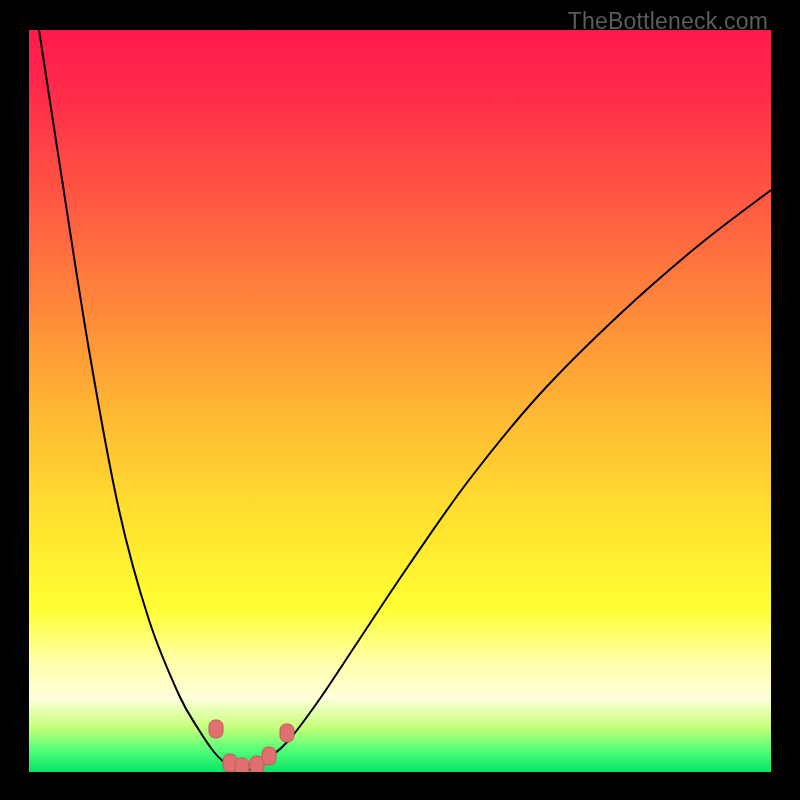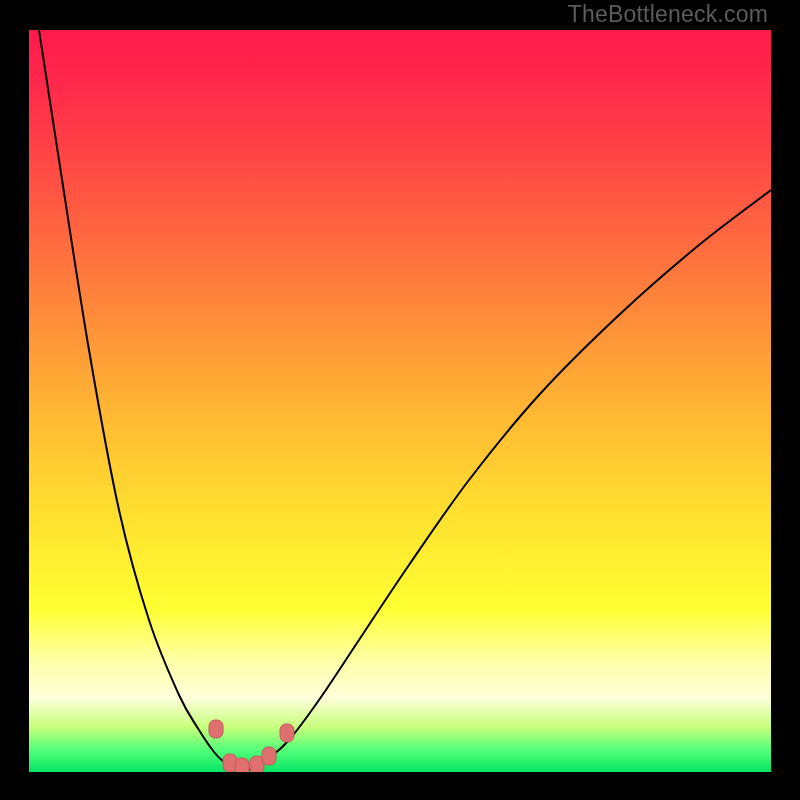--- a/index.html
+++ b/index.html
@@ -39,21 +39,21 @@
     );
   }
   svg.curve {
     position: absolute;
     left: 0; top: 0;
     width: 742px;
     height: 742px;
   }
   .watermark {
     position: absolute;
-    top: 1px;
+    top: 8px;
     right: 32px;
     color: #5c5c5c;
     font-size: 23px;
     letter-spacing: 0.2px;
     font-weight: 500;
   }
   .marker {
     fill: #e07070;
     stroke: #c25858;
     stroke-width: 1;

